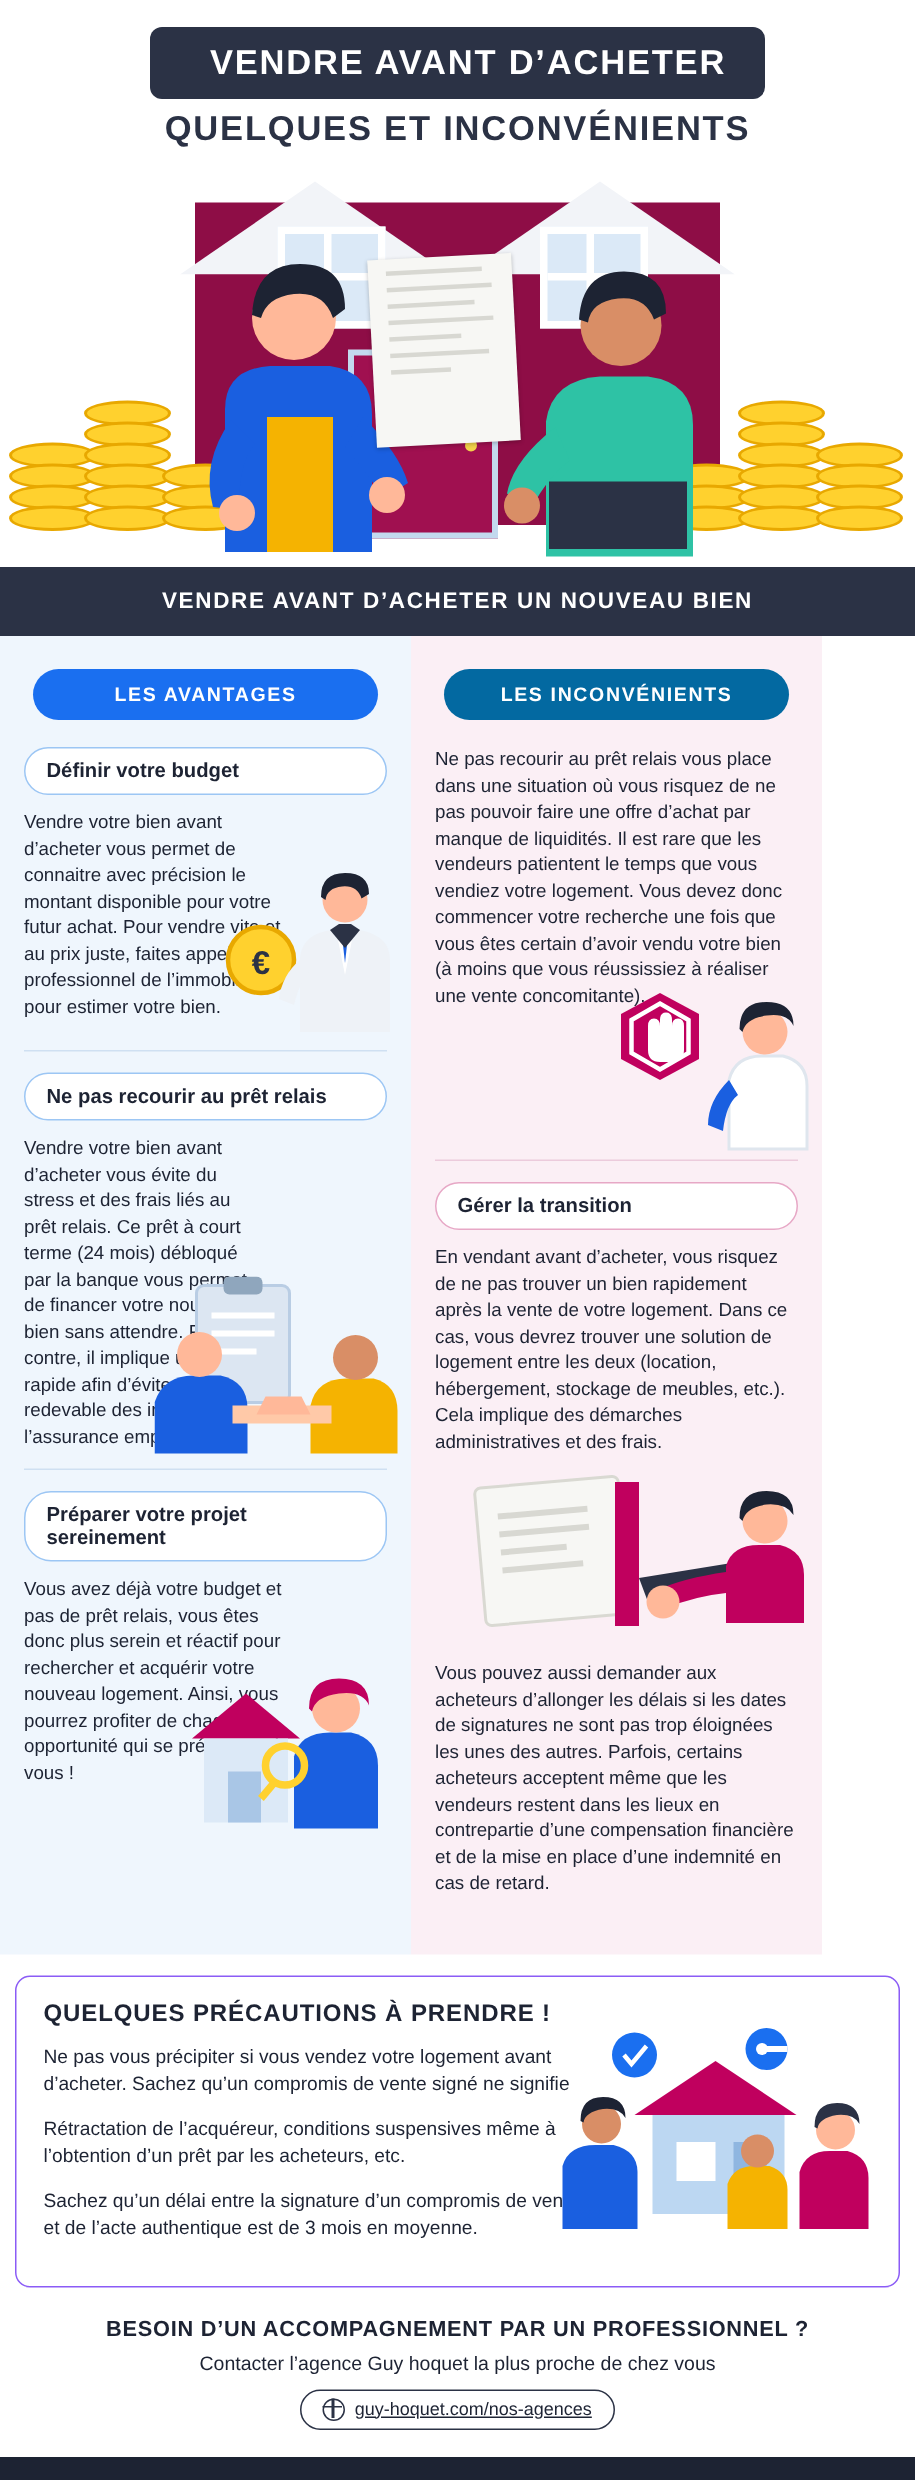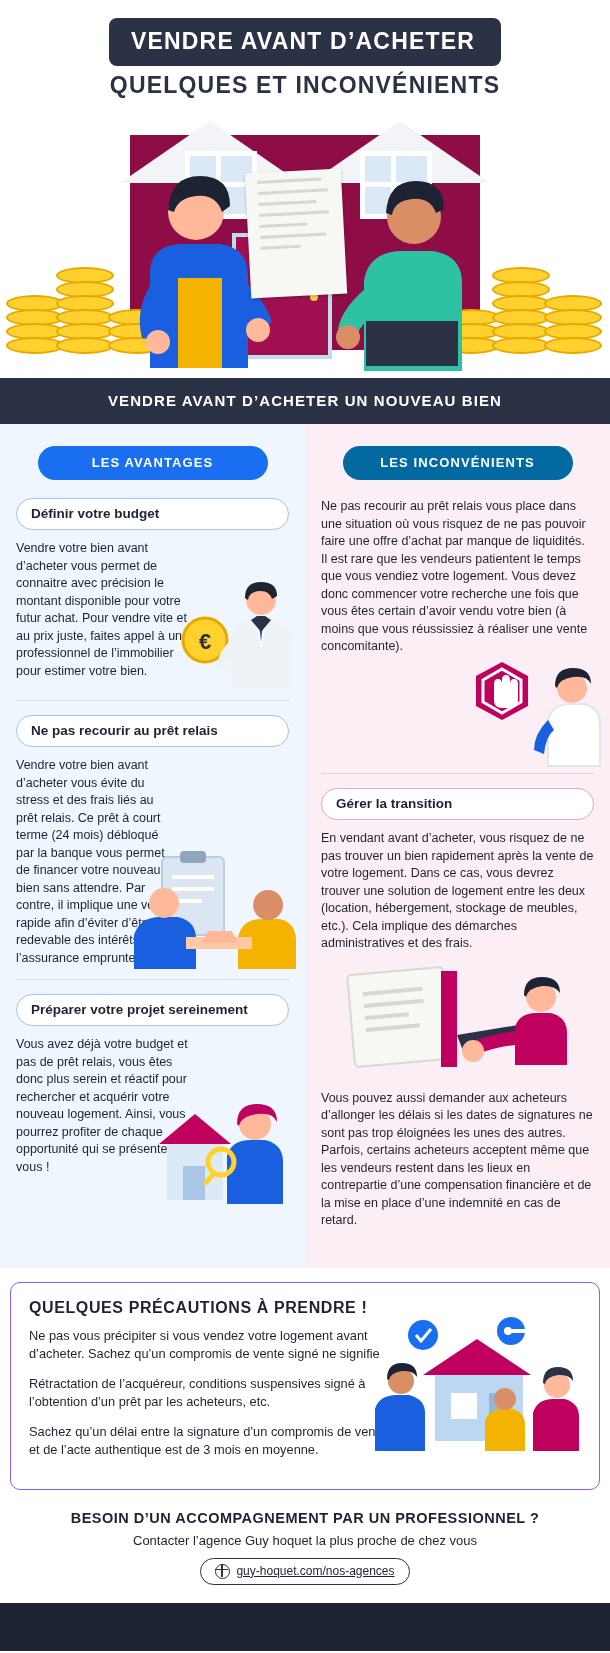--- a/index.html
+++ b/index.html
@@ -14,21 +14,21 @@
 
   
   .header{background:#ffffff;padding:18px 0 0 0;text-align:center;}
   .title-pill{
     display:inline-block;
     background:#2b3245;
     color:#ffffff;
     font-weight:bold;
     font-size:23px;
     letter-spacing:1.2px;
-    padding:10px 26px 11px 22px;
+    padding:10px 26px 11px 40px;
     border-radius:8px;
   }
   .title-sub{
     margin-top:6px;
     color:#2b3245;
     font-weight:bold;
     font-size:23px;
     letter-spacing:1.2px;
   }
 
@@ -55,21 +55,21 @@
   .paper .ln{height:3px;background:#d8d8d2;margin:8px 12px;}
 
   
   .darkbar{
     background:#2b3245;color:#ffffff;text-align:center;
     font-weight:bold;font-size:15px;letter-spacing:1.1px;
     padding:14px 0 15px 0;
   }
 
   
-  .cols{display:flex;width:610px;}
+  .cols{display:flex;width:548px;}
   .col{width:305px;box-sizing:border-box;padding:22px 16px 26px 16px;position:relative;}
   .col.left{background:#eff6fd;}
   .col.right{background:#fbeff5;}
   .pill{
     display:block;margin:0 auto 18px auto;text-align:center;color:#fff;
     font-weight:bold;font-size:13px;letter-spacing:1.1px;border-radius:20px;padding:9px 10px 10px 10px;width:210px;
   }
   .pill.blue{background:#1a6ff0;}
   .pill.pink{background:#0369a1;text-align:center;}
   .card{
@@ -306,21 +306,21 @@
         </svg>
       </div>
 
       <p class="para">Vous pouvez aussi demander aux acheteurs d’allonger les délais si les dates de signatures ne sont pas trop éloignées les unes des autres. Parfois, certains acheteurs acceptent même que les vendeurs restent dans les lieux en contrepartie d’une compensation financière et de la mise en place d’une indemnité en cas de retard.</p>
     </div>
   </div>
 
   <div class="precbox">
     <div class="prec-title">QUELQUES PRÉCAUTIONS À PRENDRE !</div>
     <p class="prec-p">Ne pas vous précipiter si vous vendez votre logement avant d’acheter. Sachez qu’un compromis de vente signé ne signifie</p>
-    <p class="prec-p">Rétractation de l’acquéreur, conditions suspensives signé à l’obtention d’un prêt par les acheteurs, etc.</p>
+    <p class="prec-p">Rétractation de l’acquéreur, conditions suspensives même à l’obtention d’un prêt par les acheteurs, etc.</p>
     <p class="prec-p">Sachez qu’un délai entre la signature d’un compromis de vente et de l’acte authentique est de 3 mois en moyenne.</p>
 
     <svg width="230" height="140" style="position:absolute;right:4px;top:30px;">
       <polygon points="58,62 112,26 166,62" fill="#c0005e"></polygon>
       <rect x="70" y="62" width="88" height="66" fill="#bcd7f2"></rect>
       <rect x="86" y="80" width="26" height="26" fill="#ffffff"></rect>
       <rect x="124" y="80" width="22" height="48" fill="#8fb6e0"></rect>
       <circle cx="58" cy="22" r="15" fill="#1a6ff0"></circle>
       <path d="M51 22 l5 6 l10 -12" stroke="#ffffff" stroke-width="3" fill="none"></path>
       <circle cx="146" cy="18" r="14" fill="#1a6ff0"></circle>

